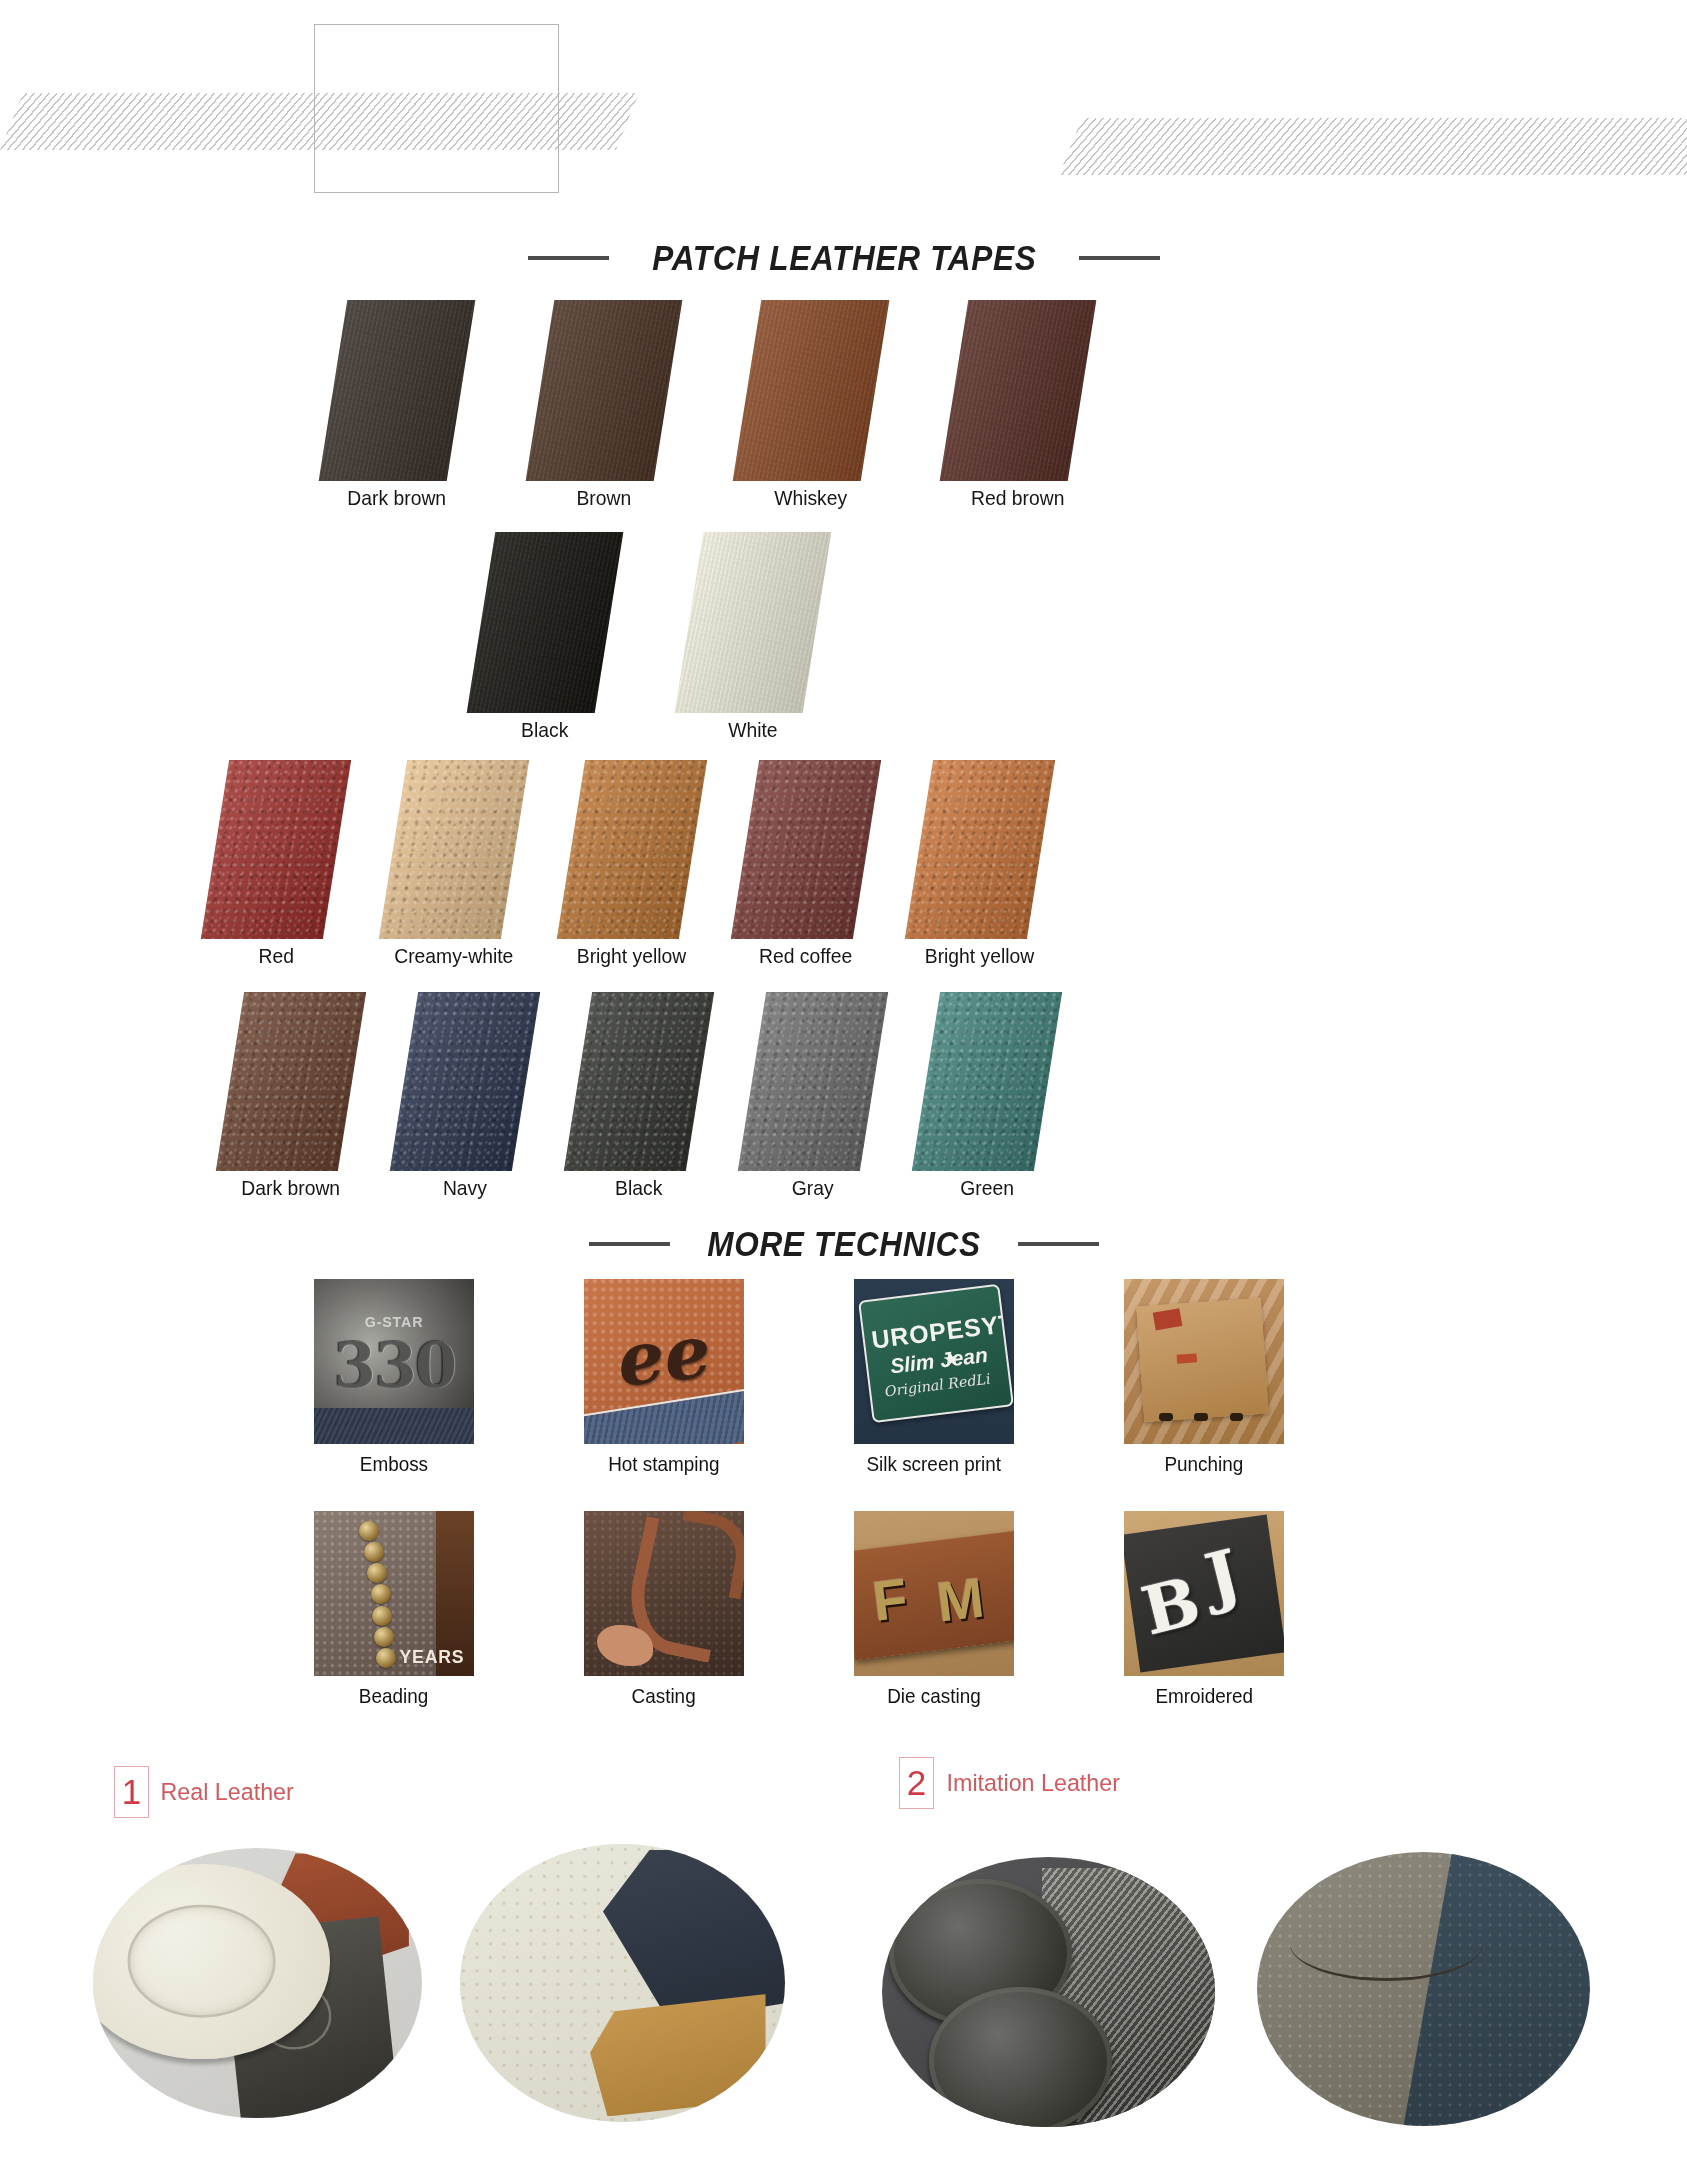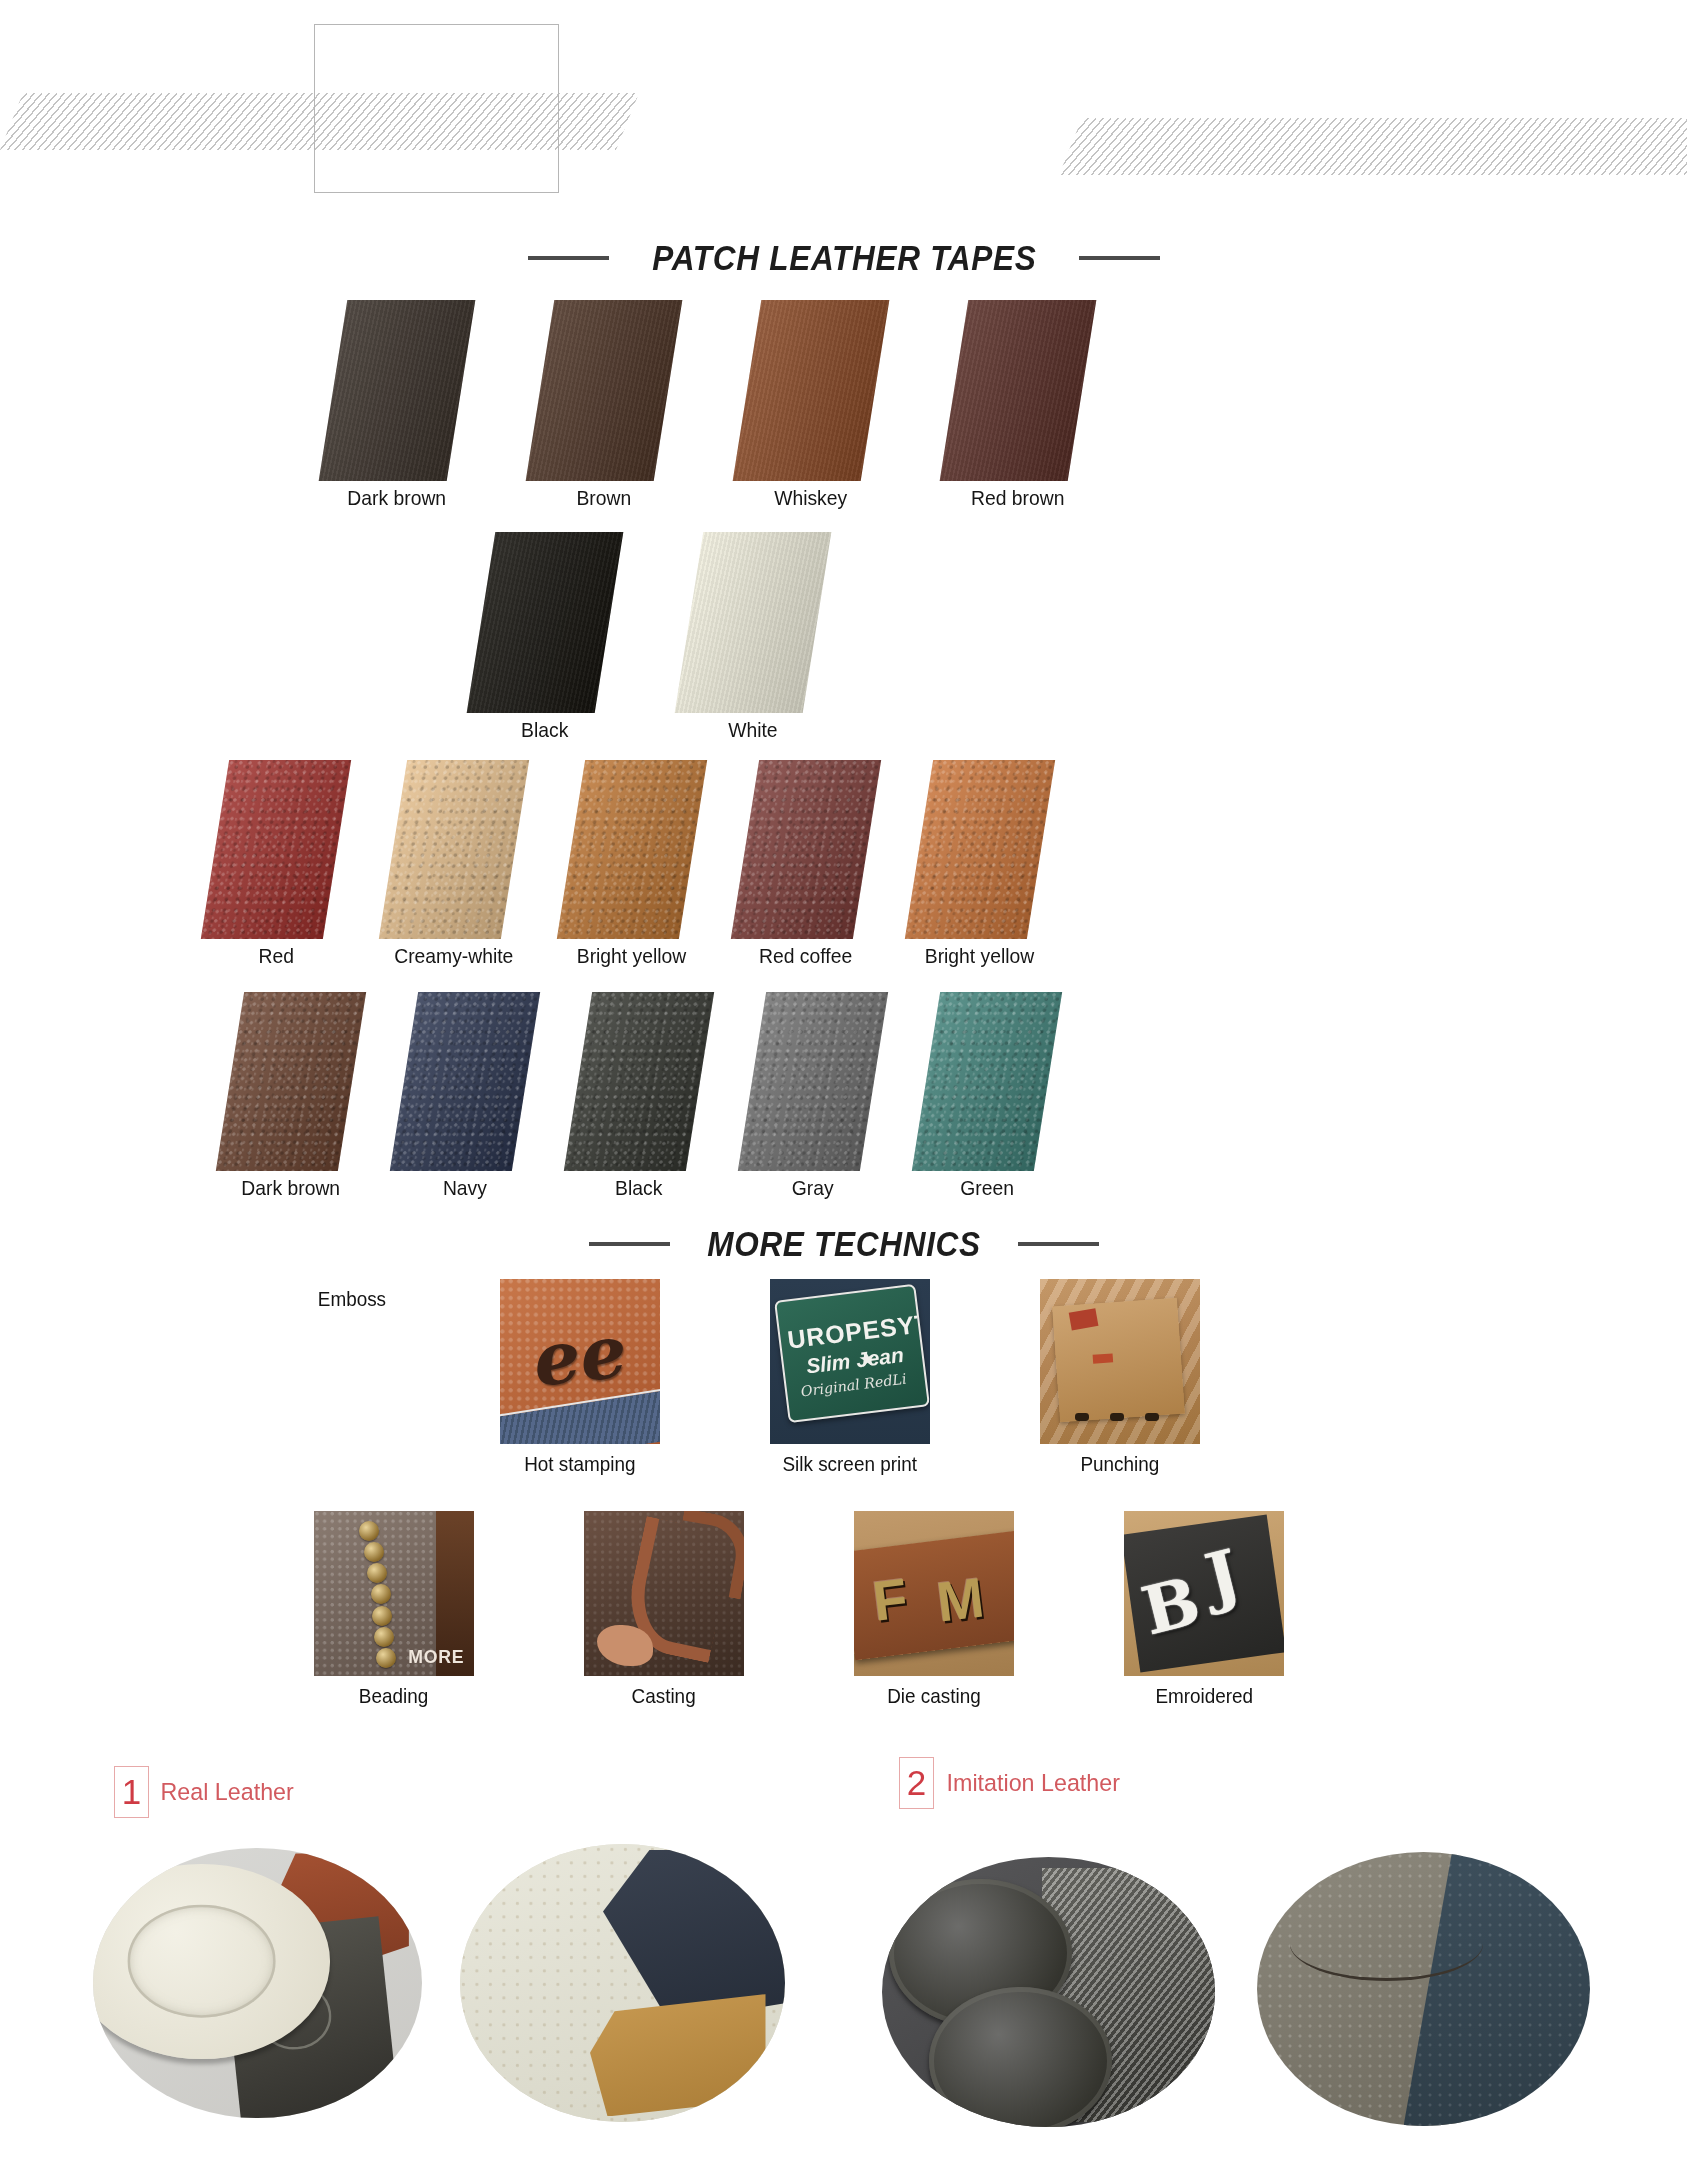--- a/index.html
+++ b/index.html
@@ -495,20 +495,25 @@
 </div>
 
 <div class="section-title" id="title-technics">
   <span class="rule"></span>
   <span class="txt">MORE TECHNICS</span>
   <span class="rule"></span>
 </div>
 
 <div class="tech-row" style="left:314px; top:1279px; gap:110px;">
   <div class="tech-cell">
+    <div class="tech-img ph-emboss">
+      <div class="brandmark">G-STAR</div>
+      <div class="num">330</div>
+      <div class="denim"></div>
+    </div>
     <div class="tech-label">Emboss</div>
   </div>
 
   <div class="tech-cell">
     <div class="tech-img ph-hotstamp">
       <div class="mono">ee</div>
       <div class="denim"></div>
     </div>
     <div class="tech-label">Hot stamping</div>
   </div>
@@ -546,21 +551,21 @@
       <div class="side"></div>
       <div class="studs">
         <div class="stud" style="top:2%"></div>
         <div class="stud" style="top:16%; left:5px"></div>
         <div class="stud" style="top:30%; left:8.4px"></div>
         <div class="stud" style="top:44%; left:11.8px"></div>
         <div class="stud" style="top:58%; left:13.5px"></div>
         <div class="stud" style="top:72%; left:15px"></div>
         <div class="stud" style="top:86%; left:17px"></div>
       </div>
-      <div class="word">MORE</div>
+      <div class="word">YEARS</div>
     </div>
     <div class="tech-label">Beading</div>
   </div>
 
   <div class="tech-cell">
     <div class="tech-img ph-casting">
       <div class="hook"></div>
       <div class="hook2"></div>
       <div class="blob"></div>
     </div>

